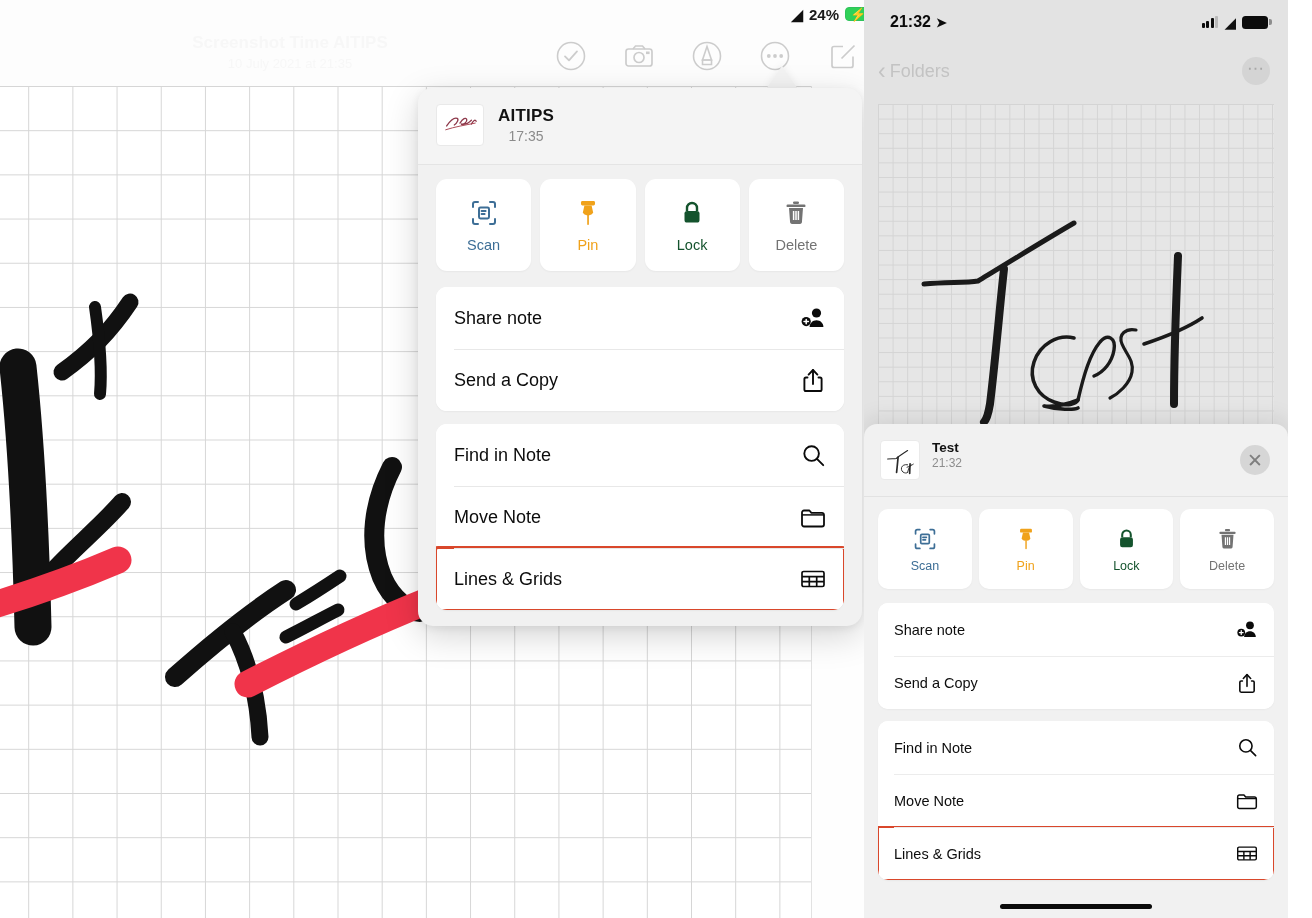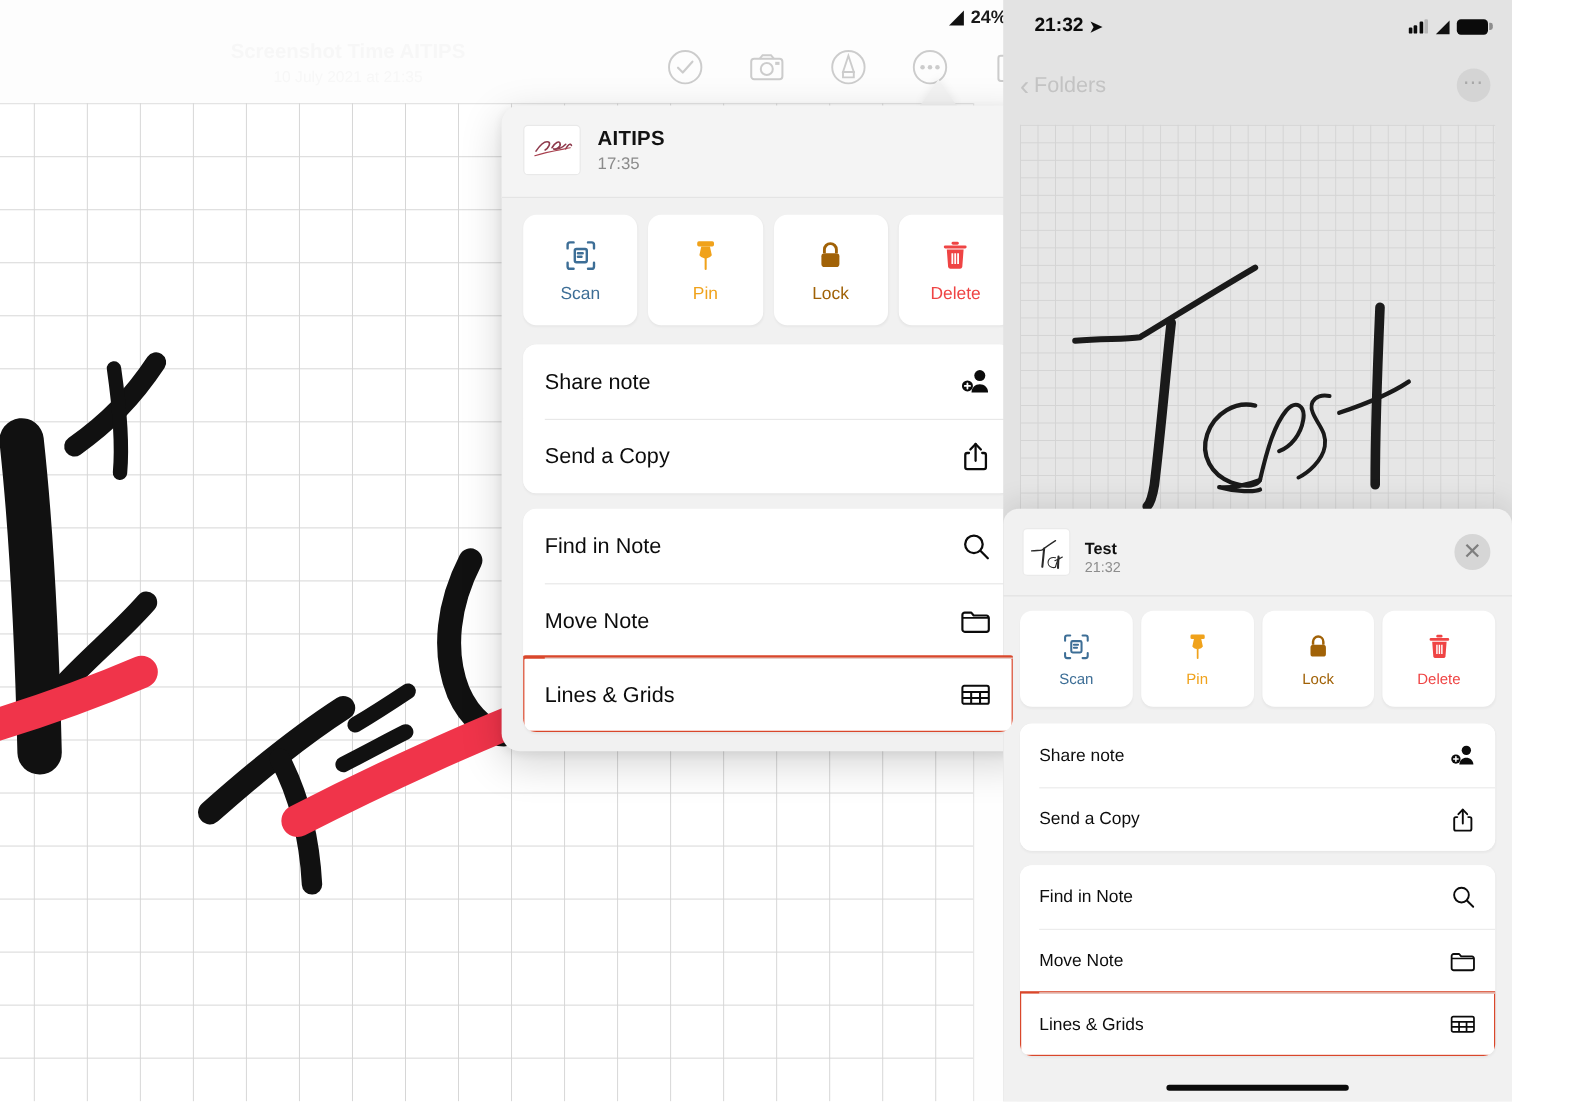--- a/index.html
+++ b/index.html
@@ -90,21 +90,21 @@
   .pop-header {
     background: #f4f4f4; padding: 16px 18px 18px 18px;
     display: flex; align-items: center; gap: 14px;
     border-bottom: 1px solid #e4e4e4;
   }
   .note-thumb {
     width: 48px; height: 42px; background: #fff; border-radius: 4px;
     border: 1px solid #e9e9e9; display: flex; align-items: center; justify-content: center;
     overflow: hidden; flex: 0 0 auto;
   }
-  .pop-header-meta { display: flex; flex-direction: column; gap: 2px; }
+  .pop-header-meta { display: flex; flex-direction: column; gap: 2px; align-items: center; }
   .pop-title { font-size: 17px; font-weight: bold; color: #121212; letter-spacing: .2px; }
   .pop-time { font-size: 14px; color: #8b8b8b; }
 
   .quick-row { display: flex; gap: 9px; padding: 14px 18px 16px 18px; }
   .quick-card {
     flex: 1; background: #ffffff; border-radius: 11px;
     height: 92px; display: flex; flex-direction: column;
     align-items: center; justify-content: center; gap: 9px;
     box-shadow: 0 1px 2px rgba(0,0,0,.045);
   }
@@ -125,21 +125,21 @@
     height: 1px; background: #e8e8e8;
   }
   .menu-row .ml { font-size: 18px; color: #0c0c0c; }
   .menu-row .mi { width: 26px; height: 26px; display: flex; align-items: center; justify-content: center; }
   .menu-row.highlight {
     outline: 3px solid #d9472b; outline-offset: -1px; border-radius: 2px; z-index: 3;
   }
 
   
   #right-panel {
-    position: absolute; left: 836px; top: 0; width: 424px; height: 918px;
+    position: absolute; left: 864px; top: 0; width: 424px; height: 918px;
     background: #e3e3e3; overflow: hidden;
   }
   #iphone-statusbar {
     position: absolute; left: 0; top: 0; width: 424px; height: 44px;
     display: flex; align-items: center; justify-content: space-between;
     padding: 0 20px 0 26px;
   }
   #iphone-time {
     font-size: 16px; font-weight: bold; color: #0b0b0b;
     display: flex; align-items: center; gap: 5px;
@@ -190,21 +190,21 @@
   
   #iphone-sheet {
     position: absolute; left: 0; top: 424px; width: 424px; height: 494px;
     background: #f1f1f1; border-radius: 13px 13px 0 0;
     box-shadow: 0 -5px 22px rgba(0,0,0,.10);
   }
   .sheet-header {
     display: flex; align-items: center; justify-content: space-between;
     padding: 16px 18px 16px 16px; border-bottom: 1px solid #e2e2e2;
   }
-  .sheet-header-left { display: flex; align-items: flex-end; gap: 12px; }
+  .sheet-header-left { display: flex; align-items: flex-start; gap: 12px; }
   .sheet-thumb {
     width: 40px; height: 40px; background: #fff; border-radius: 4px;
     border: 1px solid #eaeaea; display: flex; align-items: center; justify-content: center;
     overflow: hidden; flex: 0 0 auto;
   }
   .sheet-meta { display: flex; flex-direction: column; gap: 1px; }
   .sheet-title { font-size: 13.5px; font-weight: bold; color: #111; }
   .sheet-time { font-size: 12px; color: #8d8d8d; }
   #sheet-close {
     width: 30px; height: 30px; border-radius: 50%; background: #d6d6d6;
@@ -235,22 +235,22 @@
   .sheet-row .mi { width: 22px; height: 22px; display: flex; align-items: center; justify-content: center; }
   .sheet-row.highlight { outline: 2.5px solid #d9472b; outline-offset: -1px; z-index: 3; }
 
   #home-indicator {
     position: absolute; left: 50%; bottom: 9px; transform: translateX(-50%);
     width: 152px; height: 5.5px; background: #0b0b0b; border-radius: 3px;
   }
 
   .c-scan { color: #3d6e96; text-align: right; }
   .c-pin  { color: #f0a21b; }
-  .c-lock { color: #a16207; }
-  .c-del  { color: #ef4444; }
+  .c-lock { color: #14532d; }
+  .c-del  { color: #737373; }
   .ink    { stroke: #111; fill: none; }
 </style>
 </head>
 <body>
 
 <div id="screen">
 
   <div id="left-panel">
 
     <div id="ipad-statusbar">

